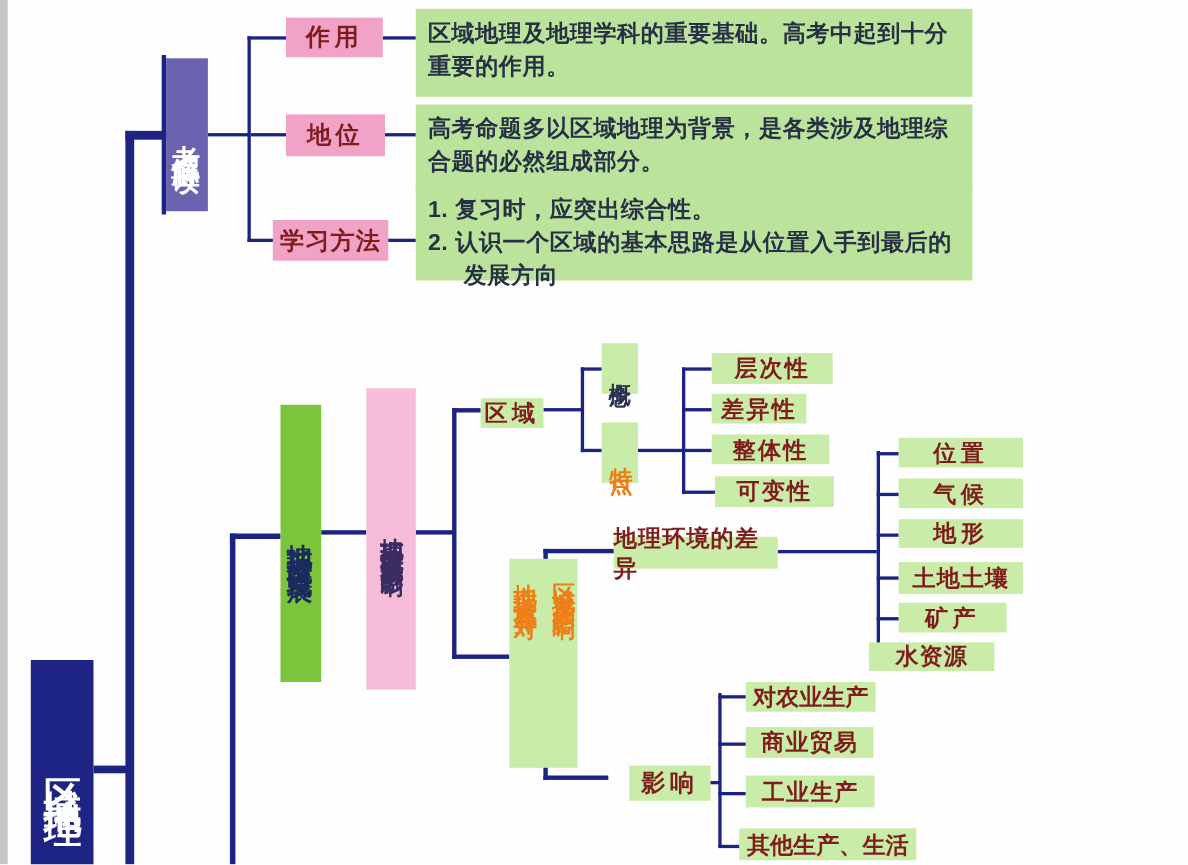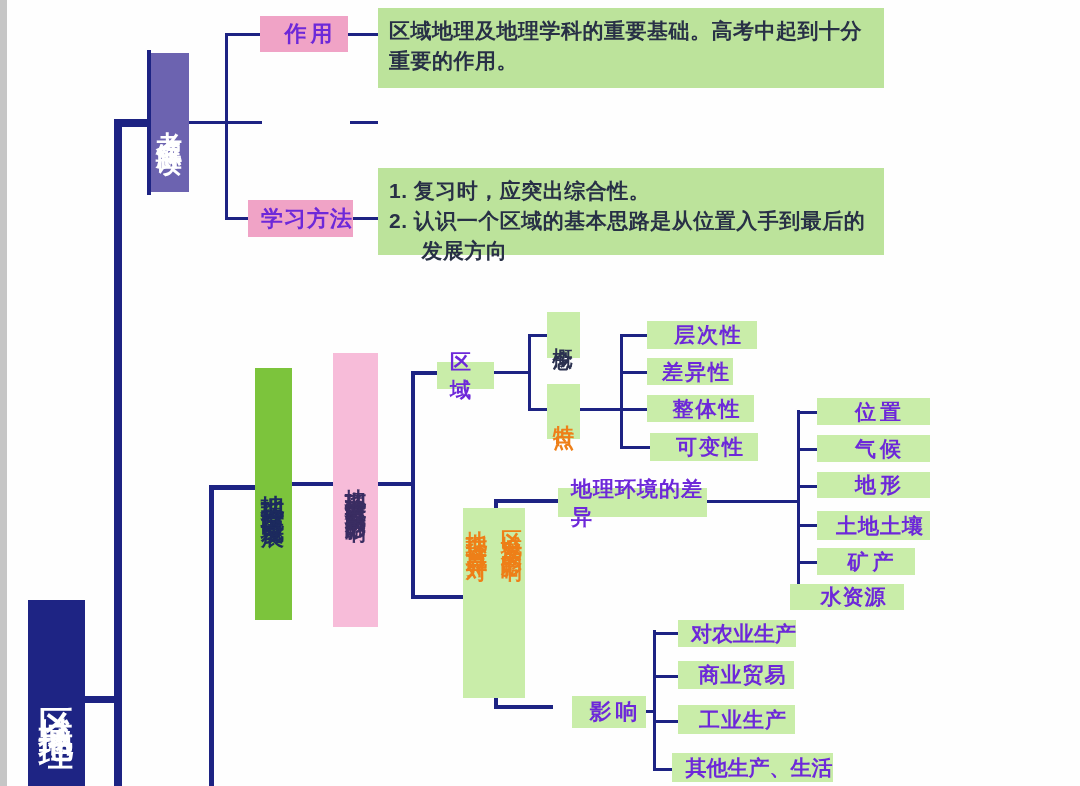--- a/index.html
+++ b/index.html
@@ -13,21 +13,21 @@
   .ln { position:absolute; background:#1d2383; }
   .box { position:absolute; display:flex; align-items:center; justify-content:center; box-sizing:border-box; }
   .pink   { background:#f0a3c6; }
   .pinklt { background:#f7bcd9; }
   .gpale  { background:#bce39b; }
   .gleaf  { background:#c9eda9; }
   .gbright{ background:#7cc43c; }
   .purple { background:#6c63b0; color:#ffffff; }
   .navybx { background:#1e2484; color:#ffffff; }
   .vert { writing-mode:vertical-rl; text-orientation:upright; }
-  .label { font-size:22px; letter-spacing:4px; color:#6d28d9;padding-left:13px; }
+  .label { font-size:22px; letter-spacing:4px; color:#7f1d1d; }
   .para  { font-size:21px; line-height:1.42; text-align:left; align-items:flex-start;
            padding:8px 11px; color:#283046; letter-spacing:0.5px; flex-direction:column; justify-content:flex-start; }
   .para ul { margin:0; padding:0; list-style:none; }
   .para li { padding-left:1.55em; text-indent:-1.55em; }
   .orangetx { color:#ee7f18; }
   .twocol { gap:7px; padding-top:6px; align-items:flex-start; }
   .twocol span { writing-mode:vertical-lr; text-orientation:upright; font-size:21px; letter-spacing:5px; }
 </style>
 </head>
 <body>
@@ -87,23 +87,25 @@
   <div class="ln" style="left:653px;top:675px;width:25px;height:3px;"></div>
   <div class="ln" style="left:653px;top:720px;width:25px;height:3px;"></div>
   <div class="ln" style="left:653px;top:768px;width:25px;height:3px;"></div>
 
   <div class="box navybx vert" style="left:28px;top:600px;width:57px;height:200px;font-size:34px;letter-spacing:10px;">区域地理</div>
 
   <div class="ln" style="left:147px;top:50px;width:4px;height:145px;"></div>
   <div class="box purple vert" style="left:151px;top:53px;width:38px;height:139px;font-size:26px;letter-spacing:6px;">考点解读</div>
 
   <div class="box pink label" style="left:260px;top:16px;width:88px;height:36px;">作用</div>
+  <div class="box pink label" style="left:260px;top:104px;width:90px;height:38px;">地位</div>
   <div class="box gpale para" style="left:378px;top:8px;width:506px;height:80px;">区域地理及地理学科的重要基础。高考中起到十分重要的作用。</div>
 
   <div class="box pink label" style="left:248px;top:200px;width:105px;height:37px;letter-spacing:1px;">学习方法</div>
+  <div class="box gpale para" style="left:378px;top:95px;width:506px;height:80px;">高考命题多以区域地理为背景，是各类涉及地理综合题的必然组成部分。</div>
   <div class="box gpale para" style="left:378px;top:168px;width:506px;height:87px;">
     <ul>
       <li>1. 复习时，应突出综合性。</li>
       <li>2. 认识一个区域的基本思路是从位置入手到最后的发展方向</li>
     </ul>
   </div>
 
   <div class="box gbright vert" style="left:255px;top:368px;width:37px;height:252px;font-size:23px;letter-spacing:4px;color:#1c2a5e;">地理环境与区域发展</div>
   <div class="box pinklt vert" style="left:333px;top:353px;width:45px;height:274px;font-size:21px;letter-spacing:3px;color:#3a2d62;">地理环境对区域发展的影响</div>
 

